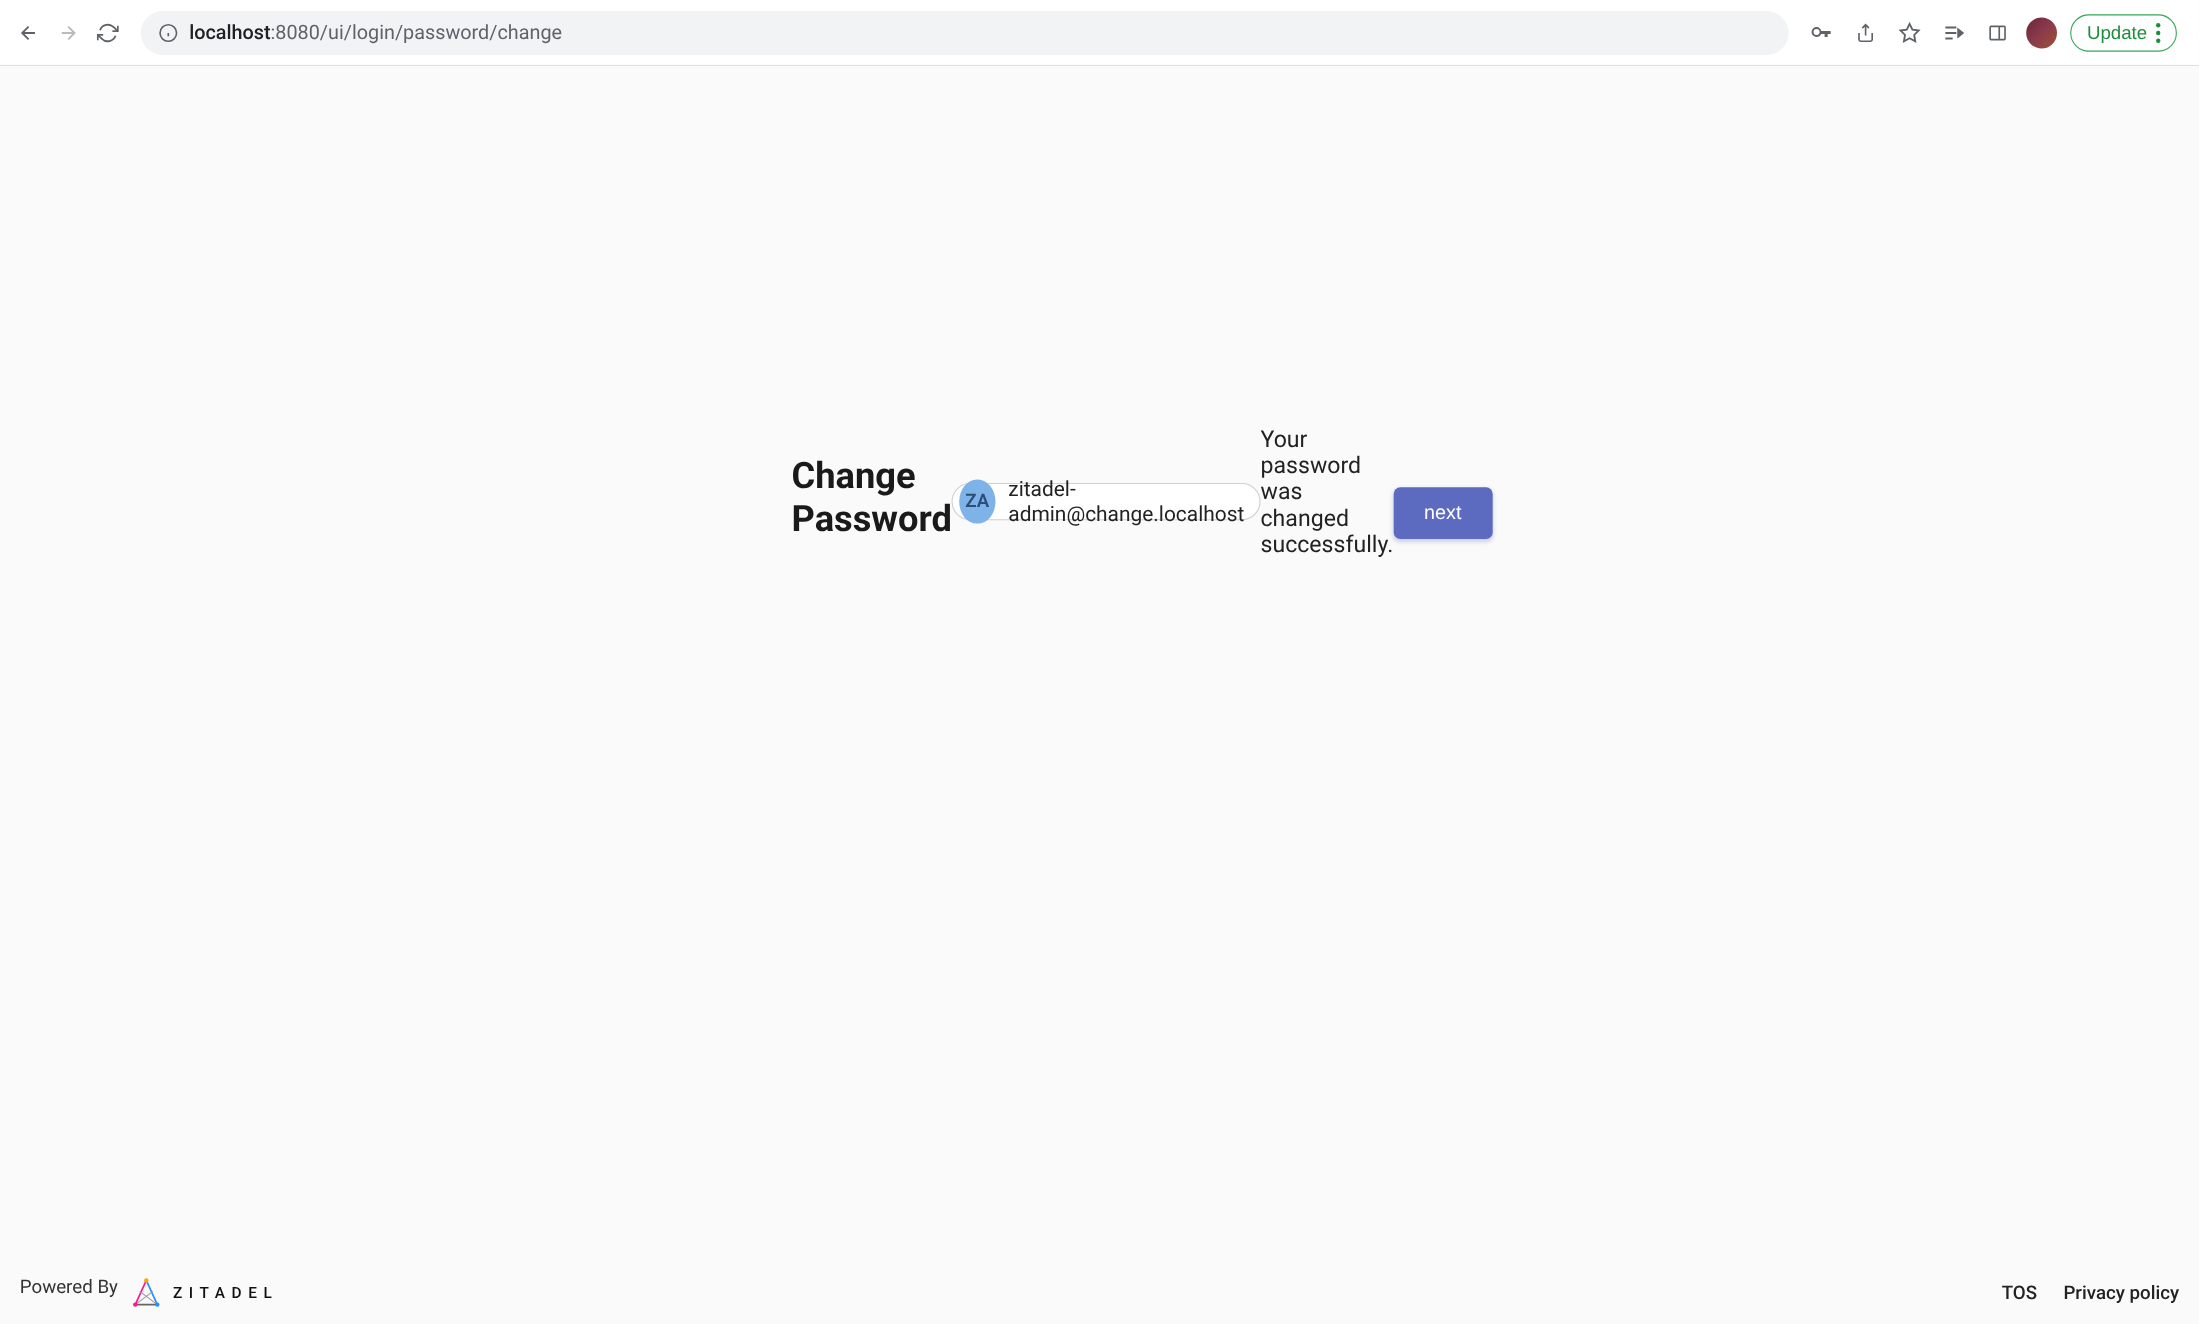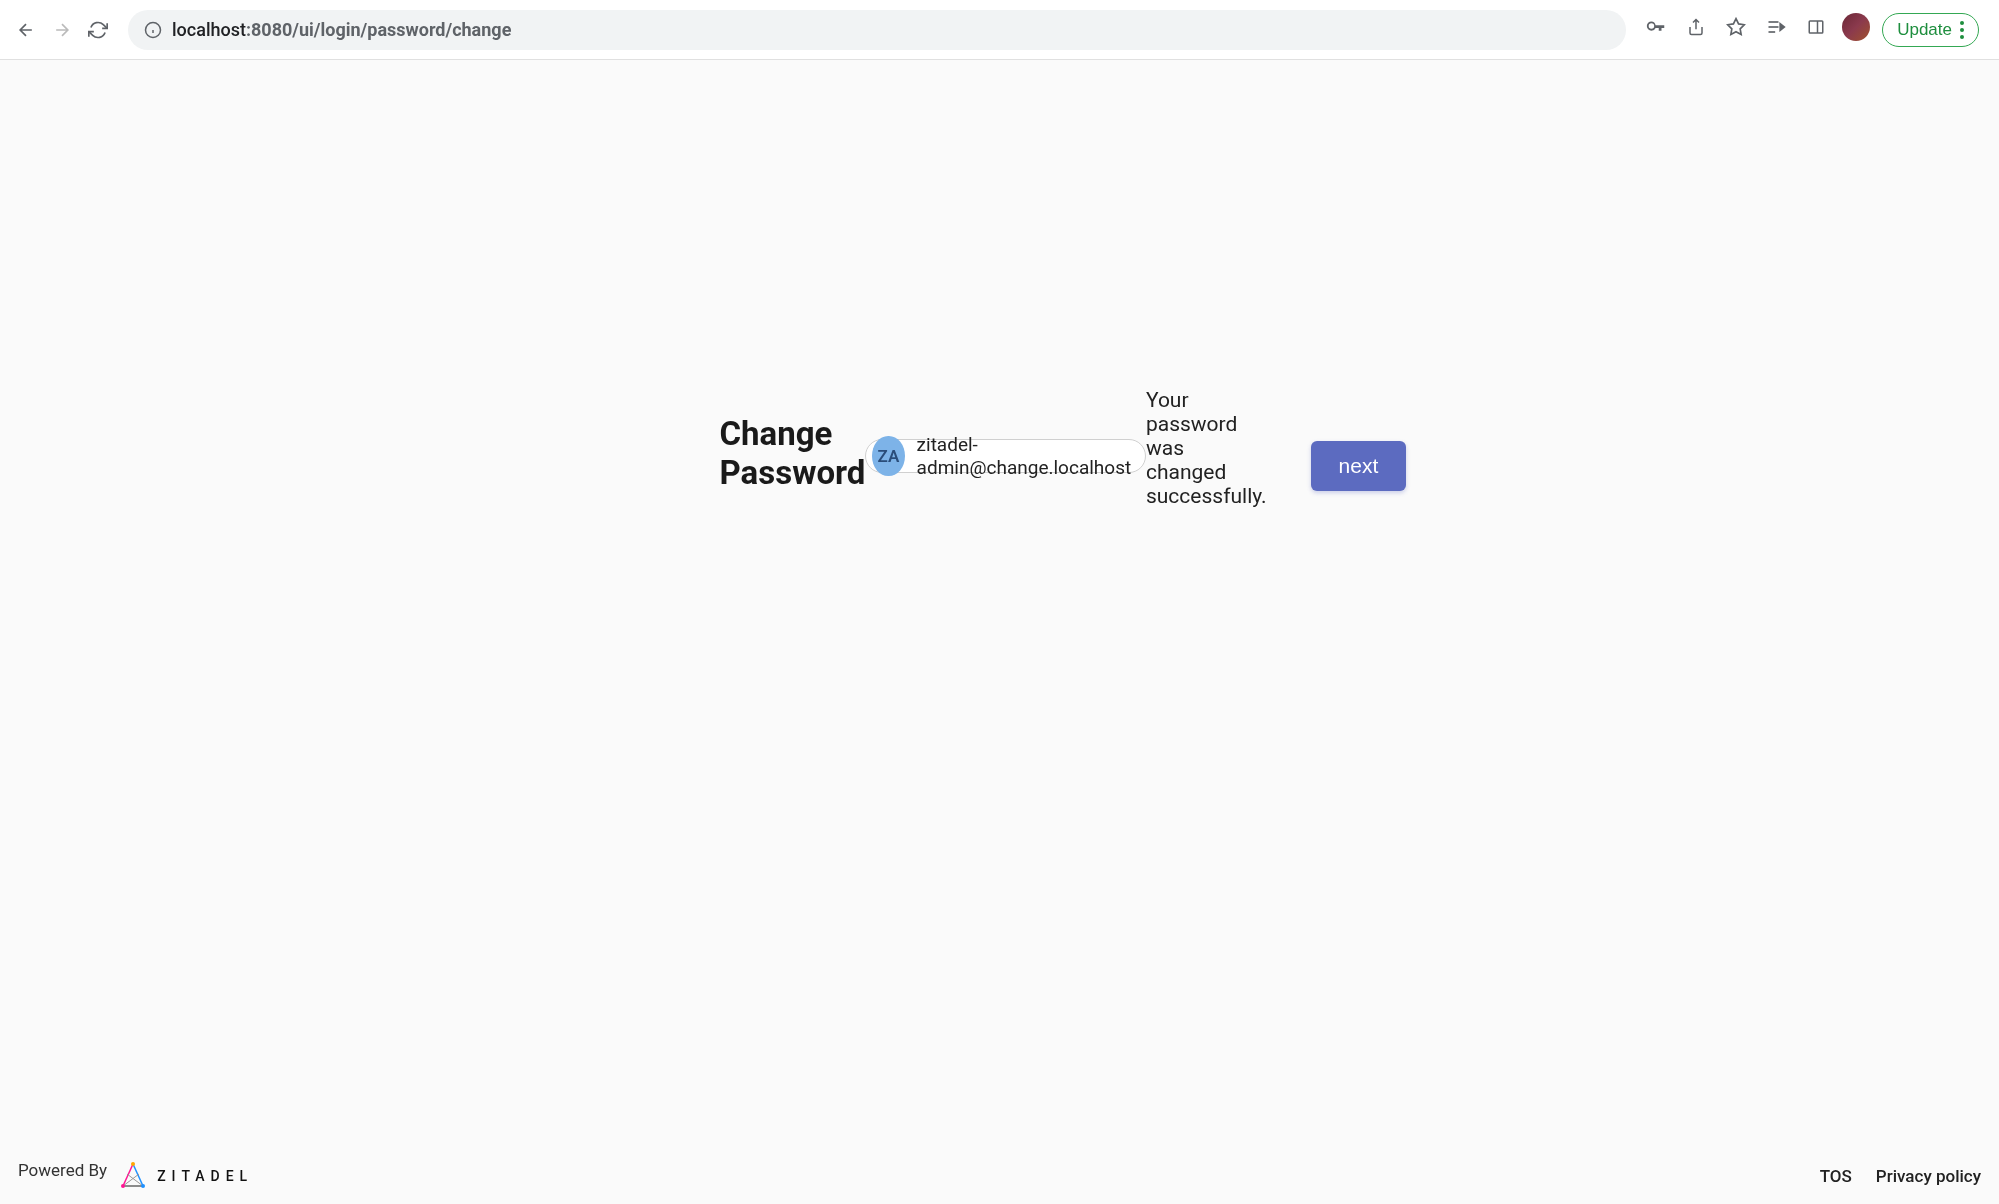--- a/index.html
+++ b/index.html
@@ -60,24 +60,24 @@
       display: flex;
       align-items: center;
       justify-content: center;
     }
     .url-host {
       color: #202124;
       font-weight: 500;
     }
     .url-path {
       color: #5f6368;
-      font-weight: bold;
     }
     .browser-actions {
       display: flex;
+      align-items: center;
       gap: 12px;
       padding-right: 8px;
     }
     .browser-action-icon {
       width: 28px;
       height: 28px;
       display: flex;
       align-items: center;
       justify-content: center;
       color: #5f6368;
@@ -173,25 +173,24 @@
       width: 100%;
       display: flex;
       justify-content: flex-end;
     }
     .next-button {
       background: #5c6bc0;
       color: #fff;
       border: none;
       border-radius: 6px;
       padding: 13px 28px;
-      font-size: 21px;
+      font-size: 18px;
       font-weight: 500;
       cursor: pointer;
       box-shadow: 0 2px 4px rgba(92,107,192,0.3);
-      margin-left: 44px;
     }
     
     .footer {
       position: absolute;
       bottom: 0;
       left: 0;
       right: 0;
       height: 56px;
       display: flex;
       align-items: center;

